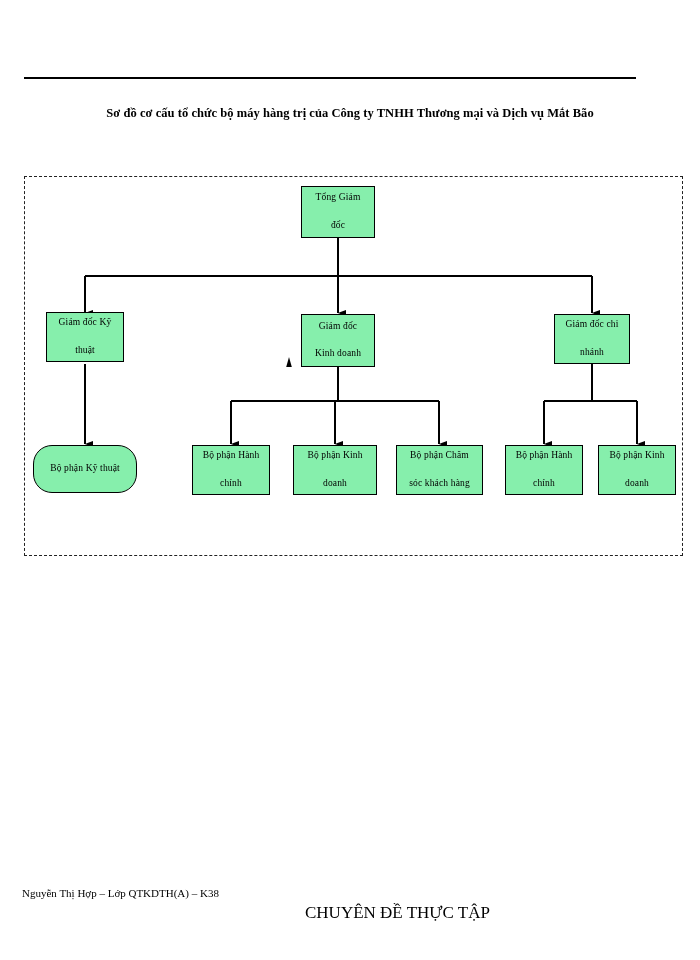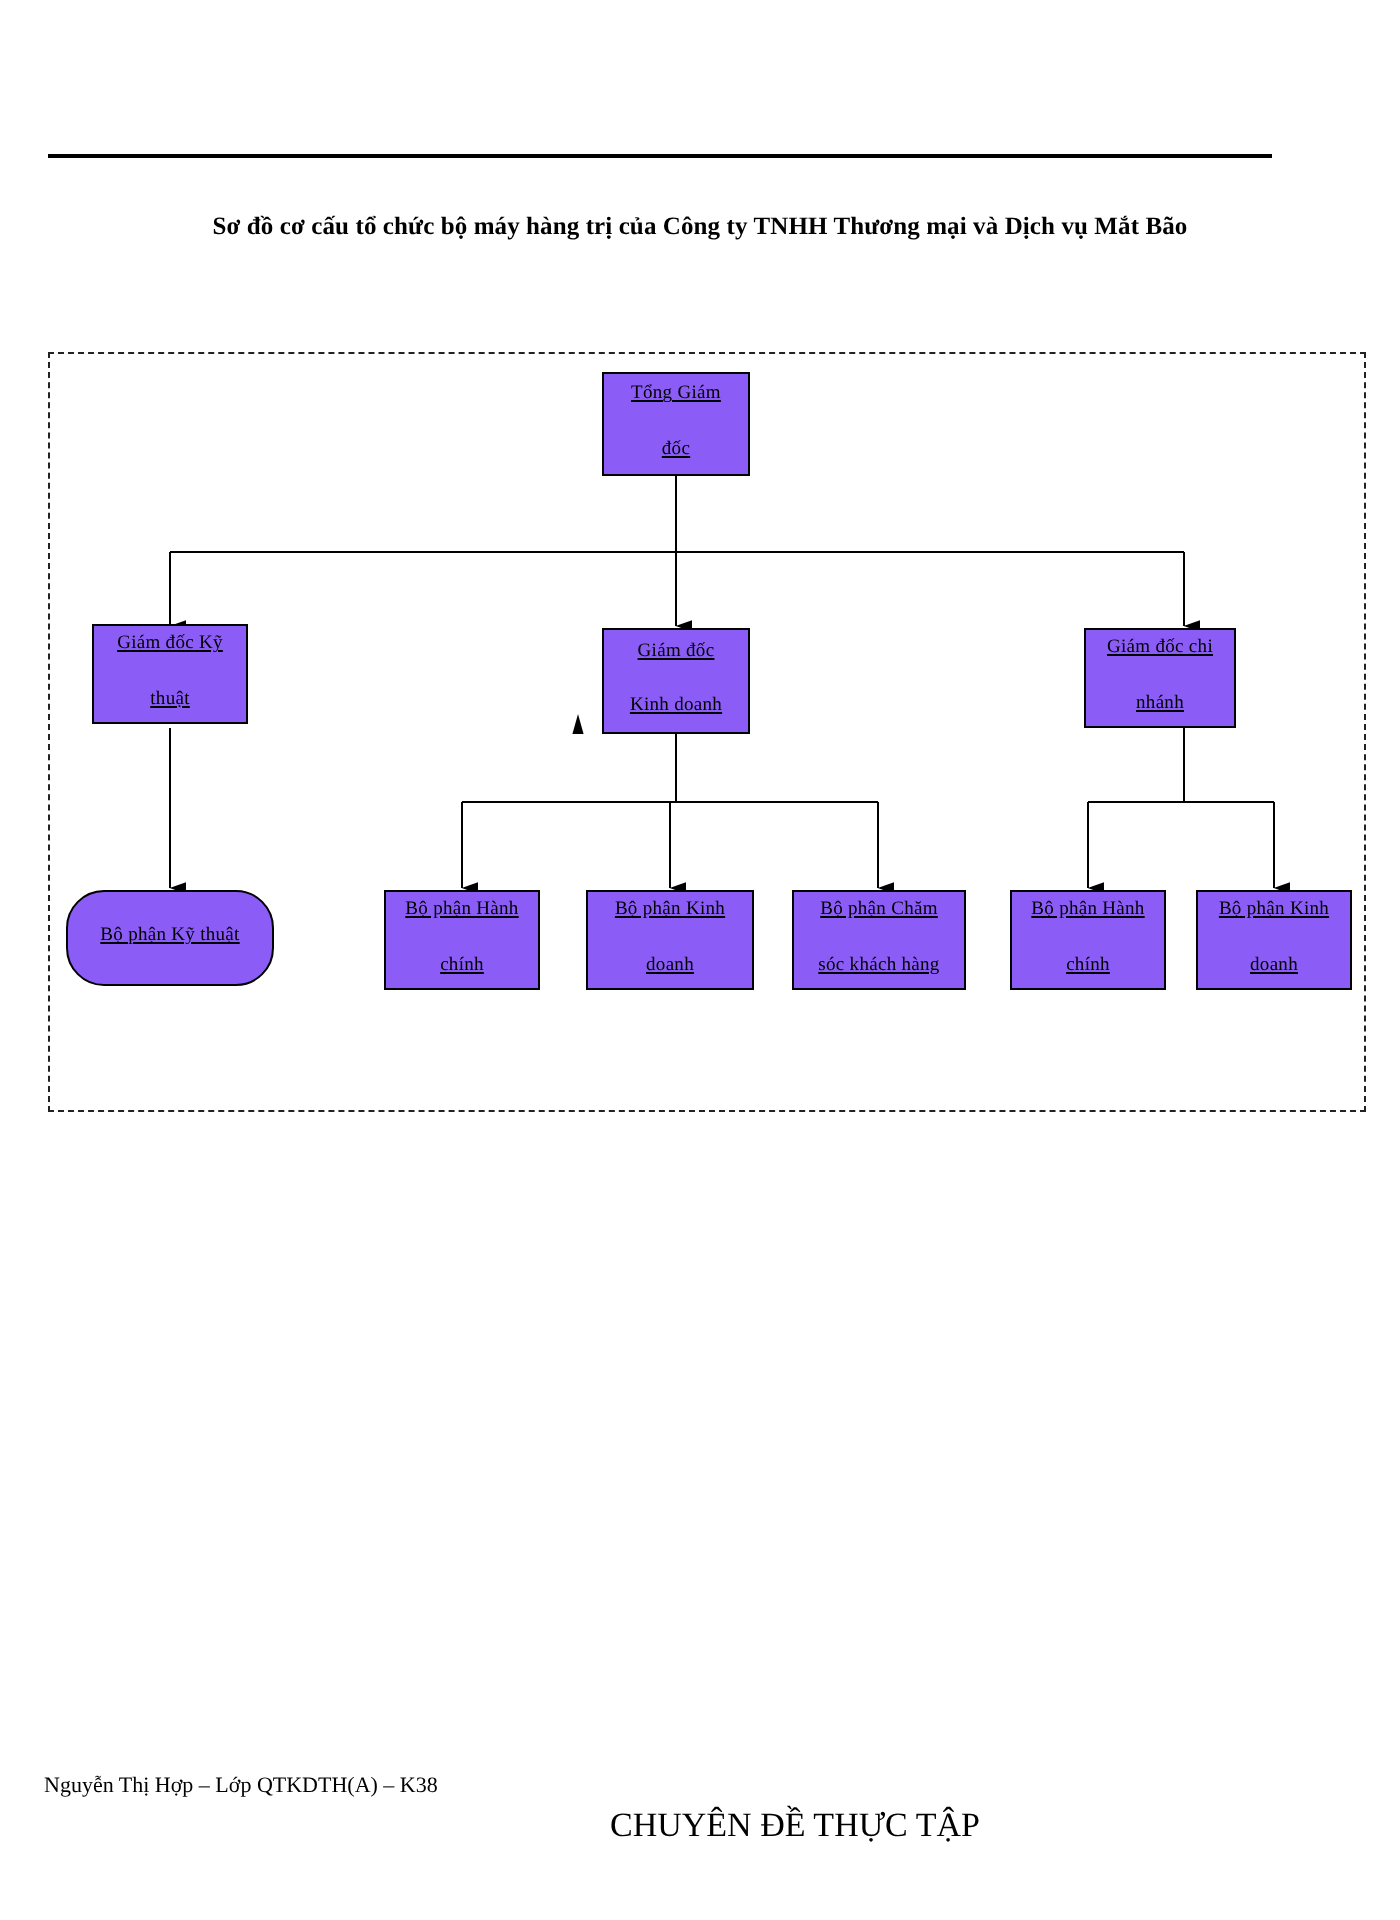--- a/index.html
+++ b/index.html
@@ -90,41 +90,40 @@
     width: 700px;
     height: 960px;
     pointer-events: none;
   }
   .chart svg { display: block; }
 
   
   .node {
     position: absolute;
     border: 1px solid #000;
-    background: #8b5cf6;
+    background: #86efac;
     box-sizing: border-box;
     display: flex;
     align-items: center;
     justify-content: center;
     text-align: center;
     font-size: 9.5px;
     line-height: 1.45;
     padding: 0 4px;
     letter-spacing: 0.15px;
-    text-decoration: underline;
   }
   .node span { display: block; width: 100%; }
 
   
   #n-ceo { left: 301px; top: 186px; width: 74px; height: 52px; }
 
   
   #n-tech-dir   { left: 46px;  top: 312px; width: 78px; height: 50px; }
   #n-biz-dir    { left: 301px; top: 314px; width: 74px; height: 53px; }
-  #n-branch-dir { left: 542px; top: 314px; width: 76px; height: 50px; }
+  #n-branch-dir { left: 554px; top: 314px; width: 76px; height: 50px; }
 
   
   #n-tech-dept   { left: 33px;  top: 445px; width: 104px; height: 48px; border-radius: 19px; }
   #n-admin-dept  { left: 192px; top: 445px; width: 78px;  height: 50px; }
   #n-biz-dept    { left: 293px; top: 445px; width: 84px;  height: 50px; }
   #n-care-dept   { left: 396px; top: 445px; width: 87px;  height: 50px; }
   #n-br-admin    { left: 505px; top: 445px; width: 78px;  height: 50px; }
   #n-br-biz      { left: 598px; top: 445px; width: 78px;  height: 50px; }
 
   

